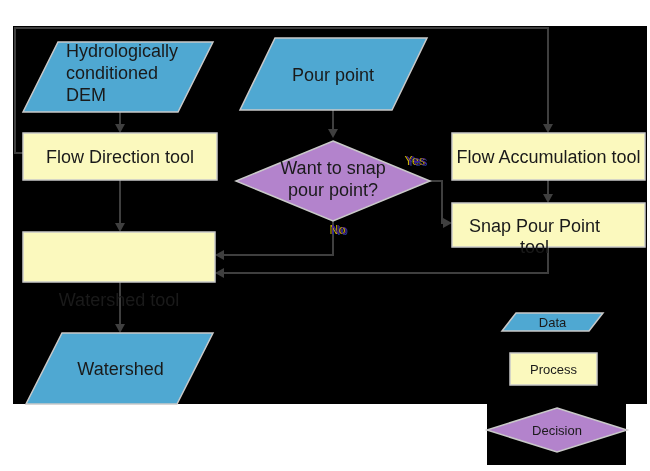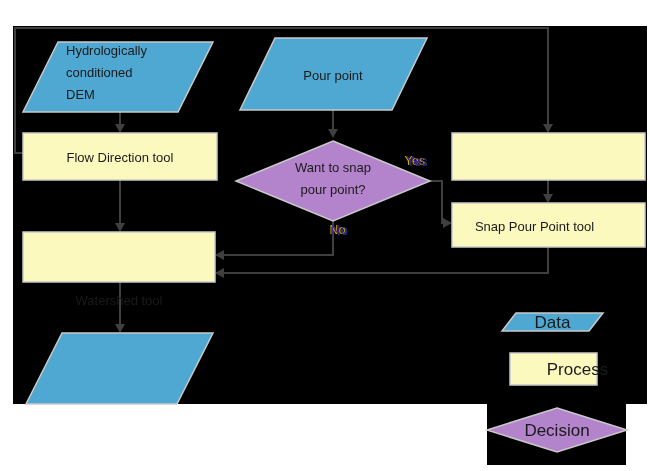--- a/index.html
+++ b/index.html
@@ -17,29 +17,29 @@
   }
   .stage svg {
     position: absolute;
     left: 0;
     top: 0;
     z-index: 1;
   }
   .lbl {
     position: absolute;
     z-index: 2;
-    font-size: 13px;
+    font-size: 18px;
     line-height: 21px;
     color: #1a1a1a;
     white-space: pre-line;
     text-align: center;
     pointer-events: none;
   }
   .lbl.left { text-align: left; }
-  .lbl.small { font-size: 17px; line-height: 17px; }
+  .lbl.small { font-size: 13px; line-height: 17px; }
   .edge-lbl {
     position: absolute;
     z-index: 2;
     font-size: 12px;
     line-height: 14px;
     color: #4c1d95;
     text-shadow: -1.5px 0 0 #c8b400, 1px 1px 0 #223a8c;
     letter-spacing: 0.5px;
   }
 </style>
@@ -93,25 +93,27 @@
       <rect x="510" y="353" width="87" height="32" fill="#FBF9BE"></rect>
       <polygon points="557,408 627,430 557,452 487,430" fill="#B383CC"></polygon>
     </g>
   </svg>
 
   <div class="lbl left" style="left:66px; top:40px; width:140px; line-height:22px;">Hydrologically
 conditioned
 DEM</div>
   <div class="lbl" style="left:23px; top:147px; width:194px;">Flow Direction tool</div>
   <div class="lbl" style="left:253px; top:65px; width:160px;">Pour point</div>
+  <div class="lbl" style="left:452px; top:147px; width:193px;">Flow Accumulation tool</div>
   <div class="lbl" style="left:253px; top:157px; width:160px; line-height:22px;">Want to snap
 pour point?</div>
   <div class="lbl" style="left:452px; top:216px; width:165px;">Snap Pour Point tool</div>
   <div class="lbl" style="left:23px; top:248px; width:192px;margin-top:42px;">Watershed tool</div>
+  <div class="lbl" style="left:43px; top:359px; width:155px;">Watershed</div>
 
   <div class="edge-lbl" style="left:406px; top:154px;">Yes</div>
   <div class="edge-lbl" style="left:303px; top:223px;padding-left:28px;">No</div>
 
   <div class="lbl small" style="left:502px; top:314px; width:101px;">Data</div>
-  <div class="lbl small" style="left:510px; top:361px; width:87px;margin-left:24px;">Process</div>
+  <div class="lbl small" style="left:510px; top:361px; width:87px;">Process</div>
   <div class="lbl small" style="left:487px; top:422px; width:140px;">Decision</div>
 
 </div>
 
 </body></html>

